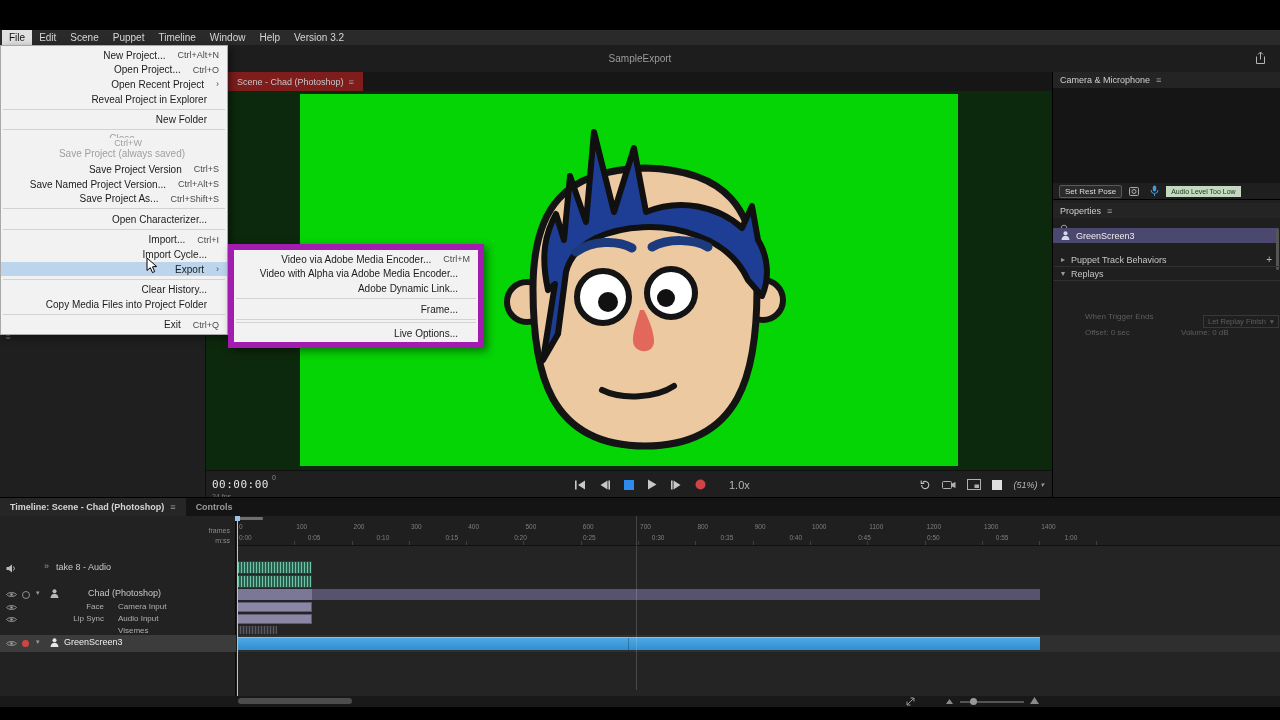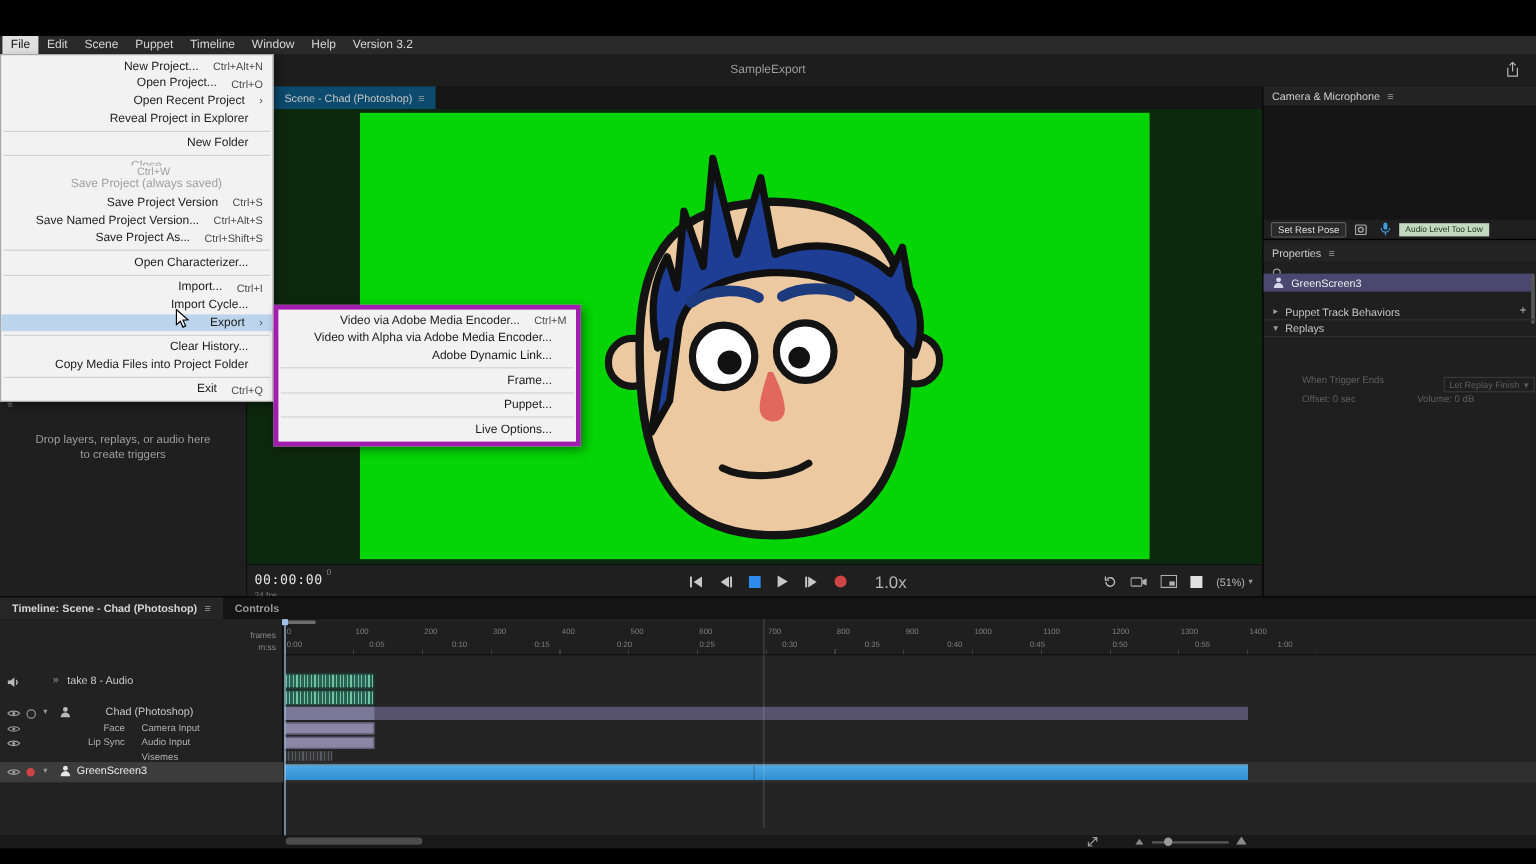--- a/index.html
+++ b/index.html
@@ -18,34 +18,34 @@
   .mb-item{font-size:10px;color:#d6d6d6;padding:1px 7px;line-height:13px;white-space:nowrap;}
   .mb-item.active{background:#e0e0e0;color:#111;}
   
   .app-header{position:absolute;left:0;top:45px;width:1280px;height:27px;background:#1d1d1d;}
   .proj-title{position:absolute;left:0;top:8px;width:1280px;text-align:center;font-size:10px;color:#9c9c9c;}
   
   .left-panel{position:absolute;left:0;top:72px;width:206px;height:425px;background:#1f1f1f;border-right:1px solid #0d0d0d;box-sizing:border-box;}
   .drop-text{position:absolute;left:0;top:288px;width:100%;text-align:center;font-size:9.5px;color:#9f9f9f;line-height:13px;}
   .scene-panel{position:absolute;left:206px;top:72px;width:846px;height:425px;background:#1d1d1d;}
   .scene-tabrow{position:absolute;left:0;top:0;width:100%;height:19px;background:#161616;display:flex;}
-  .scene-tab{background:#0c4a6e;display:flex;align-items:center;gap:5px;padding:0 9px;margin-left:22px;font-size:9px;color:#c6c6c6;}
+  .scene-tab{background:#7f1d1d;display:flex;align-items:center;gap:5px;padding:0 9px;margin-left:22px;font-size:9px;color:#c6c6c6;}
   .hamb{color:#9a9a9a;font-size:9px;}
   .viewport{position:absolute;left:0;top:19px;width:846px;height:379px;background:#0d290d;overflow:hidden;}
   .greenscreen{position:absolute;left:94px;top:3px;width:658px;height:372px;background:#05d405;}
   
   .playback{position:absolute;left:0;top:398px;width:846px;height:27px;background:#1f1f1f;border-top:1px solid #101010;box-sizing:border-box;}
   .timeblock{position:absolute;left:6px;top:3px;}
   .timecode{font-size:11px;color:#e6e6e6;font-family:"DejaVu Sans Mono",monospace;letter-spacing:.5px;}
   .frameno{font-size:7px;color:#8a8a8a;vertical-align:top;margin-left:3px;}
   .fps{font-size:7px;color:#7a7a7a;margin-top:1px;}
   .transport{position:absolute;left:50%;top:0;height:27px;transform:translateX(-55px);display:flex;align-items:center;gap:13px;}
   .tbtn{display:flex;align-items:center;justify-content:center;}
-  .speed{font-size:14px;color:#b5b5b5;margin-left:10px;}
-  .pb-right{position:absolute;right:8px;top:0;height:27px;display:flex;align-items:center;gap:11px;}
+  .speed{font-size:11px;color:#b5b5b5;margin-left:10px;}
+  .pb-right{position:absolute;right:8px;top:0;height:27px;display:flex;align-items:center;gap:11px;font-style:italic;}
   .matte{width:10px;height:10px;background:#e0e0e0;}
   .zoomsel{font-size:9px;color:#b5b5b5;display:flex;gap:3px;align-items:center;}
   
   .right-panel{position:absolute;left:1052px;top:72px;width:228px;height:425px;background:#1f1f1f;border-left:1px solid #000;box-sizing:border-box;}
   .rp-header{position:absolute;left:0;top:0;width:100%;height:16px;background:#242424;display:flex;align-items:center;gap:6px;padding-left:7px;box-sizing:border-box;font-size:9px;color:#cfcfcf;}
   .cam-area{position:absolute;left:0;top:16px;width:100%;height:95px;background:#151515;}
   .pose-row{position:absolute;left:0;top:111px;width:100%;height:17px;display:flex;align-items:center;gap:7px;padding-left:6px;box-sizing:border-box;border-bottom:1px solid #000;}
   .pose-btn{font-size:8px;color:#ddd;background:#2a2a2a;border:1px solid #5a5a5a;border-radius:2px;padding:1px 5px;}
   .audio-pill{font-size:7px;color:#1d2e1d;background:#c3d9c0;padding:2px 5px;}
   .props-header{position:absolute;left:0;top:131px;width:100%;height:15px;background:#242424;display:flex;align-items:center;gap:6px;padding-left:7px;box-sizing:border-box;font-size:9px;color:#cfcfcf;}
@@ -89,21 +89,21 @@
   .green-clip .seam{position:absolute;left:391px;top:0;width:1px;height:100%;background:rgba(0,0,0,.25);}
   .playhead{position:absolute;left:237px;top:18px;width:1px;height:180px;background:#a8c8e8;z-index:5;}
   .ph-handle{position:absolute;left:235px;top:18px;width:5px;height:5px;background:#9fc3e8;z-index:6;}
   .guide-line{position:absolute;left:636px;top:18px;width:1px;height:174px;background:rgba(220,220,220,.20);z-index:4;}
   .tl-bottom{position:absolute;left:0;top:198px;width:1280px;height:11px;background:#191919;}
   .hthumb{position:absolute;left:238px;top:2px;width:114px;height:6px;background:#4c4c4c;border-radius:3px;}
   .zoom-track{position:absolute;left:960px;top:5px;width:64px;height:2px;background:#555;}
   .zoom-handle{position:absolute;left:970px;top:2px;width:7px;height:7px;background:#999;border-radius:50%;}
   
   .file-menu{position:absolute;left:0;top:45px;width:228px;background:#f2f2f2;border:1px solid #a8a8a8;box-shadow:3px 3px 8px rgba(0,0,0,.45);padding:2px 0;z-index:40;box-sizing:border-box;}
-  .submenu{position:absolute;left:228px;top:254px;width:256px;background:#f2f2f2;border:4px solid #a21caf;box-shadow:3px 3px 8px rgba(0,0,0,.45);padding:2px 0;z-index:41;box-sizing:border-box;}
+  .submenu{position:absolute;left:228px;top:244px;width:256px;background:#f2f2f2;border:6px solid #a21caf;box-shadow:3px 3px 8px rgba(0,0,0,.45);padding:2px 0;z-index:41;box-sizing:border-box;}
   .mi{display:flex;align-items:center;height:14.6px;padding:0 8px 0 24px;font-size:10px;color:#1b1b1b;}
   .mi .lab{flex:1;white-space:nowrap;overflow:hidden;text-align:right;}
   .mi .sc{color:#4a4a4a;font-size:9px;padding-left:12px;white-space:nowrap;}
   .mi.dis,.mi.dis .sc{color:#9f9f9f;flex-direction:column;}
   .mi.hl{background:#bcd4ec;}
   .msep{height:1px;background:#d2d2d2;margin:2.5px 2px;}
   .cursor{position:absolute;left:146px;top:257px;z-index:60;}
 </style>
 </head>
 <body>
@@ -125,24 +125,20 @@
   <div class="app-header">
     <div class="proj-title">SampleExport</div>
     <svg class="abs" style="left:1254px;top:6px;" width="13" height="14">
       <path d="M2.5 5.5v7h8v-7" fill="none" stroke="#b5b5b5" stroke-width="1"></path>
       <path d="M6.5 8.5v-7M4 3.5 6.5 1 9 3.5" fill="none" stroke="#b5b5b5" stroke-width="1"></path>
     </svg>
   </div>
 
   <div class="left-panel">
     <span class="abs" style="left:6px;top:261px;font-size:8px;color:#8a8a8a;">≡</span>
-    <div class="drop-text">
-      <div>Drop layers, replays, or audio here</div>
-      <div>to create triggers</div>
-    </div>
   </div>
 
   <div class="scene-panel">
     <div class="scene-tabrow">
       <div class="scene-tab">
         <span>Scene - Chad (Photoshop)</span>
         <span class="hamb">≡</span>
       </div>
     </div>
     <div class="viewport">
@@ -519,24 +515,20 @@
       <div class="mi">
         <span class="lab">Adobe Dynamic Link...</span>
         <span class="sc"></span>
       </div>
       <div class="msep"></div>
       <div class="mi">
         <span class="lab">Frame...</span>
         <span class="sc"></span>
       </div>
       <div class="msep"></div>
-      <div class="mi">
-        <span class="lab">Puppet...</span>
-        <span class="sc"></span>
-      </div>
       <div class="msep"></div>
       <div class="mi">
         <span class="lab">Live Options...</span>
         <span class="sc"></span>
       </div>
     </div>
 
   <svg class="cursor" width="12" height="18">
     <path d="M1 1 L1 13.5 L4.3 10.7 L6.5 15.6 L8.7 14.6 L6.5 9.8 L10.6 9.5 Z" fill="#fff" stroke="#000" stroke-width="1"></path>
   </svg>

